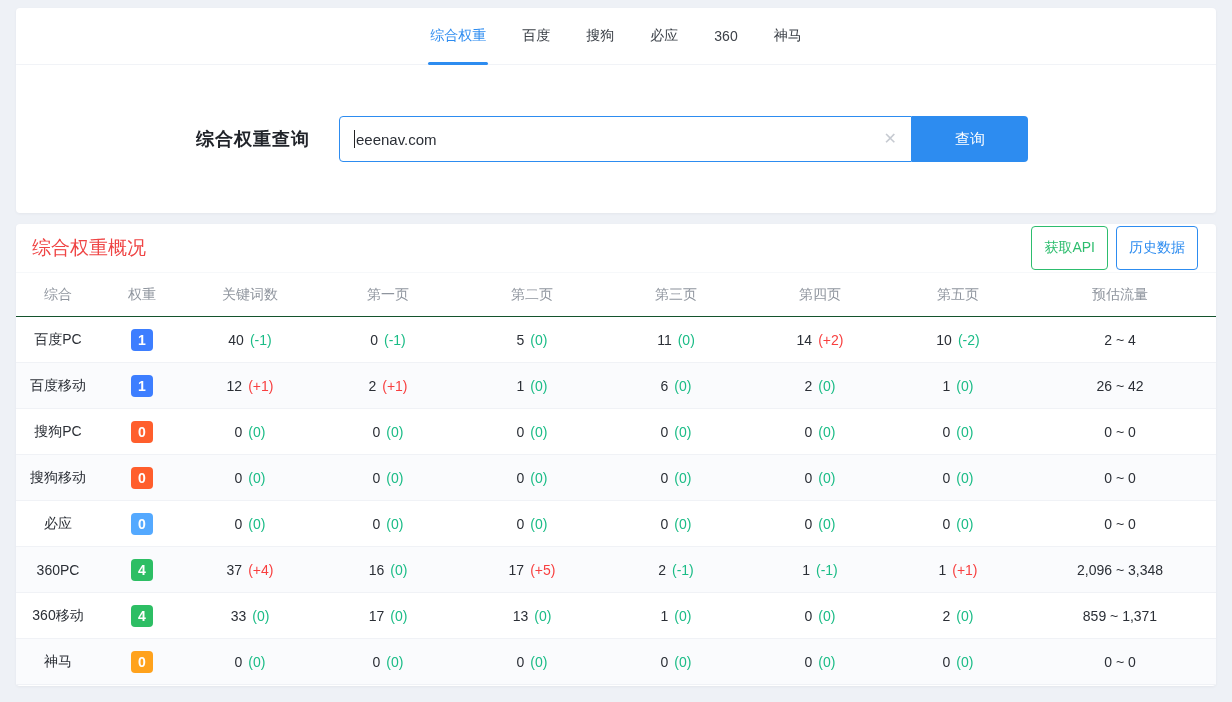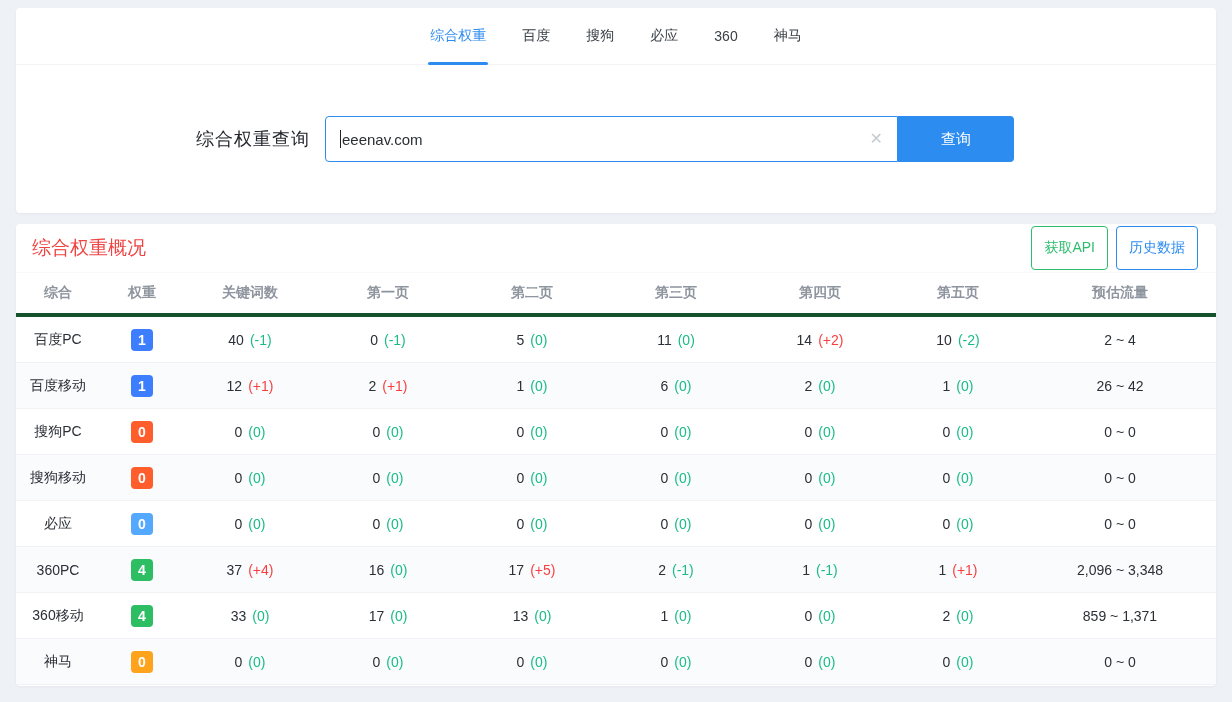--- a/index.html
+++ b/index.html
@@ -14,41 +14,41 @@
   .card-top { height: 205px; margin-bottom: 11px; }
 
   
   .tabbar { height: 57px; display: flex; justify-content: center; align-items: stretch; gap: 32px; border-bottom: 1px solid #f1f3f7; }
   .tab { display: flex; align-items: center; font-size: 14px; color: #3c4148; cursor: pointer; position: relative; padding: 16px 2px; }
   .tab.active { color: var(--accent); }
   .tab.active::after { content: ""; position: absolute; left: 0; right: 0; bottom: -1px; height: 3px; border-radius: 2px; background: var(--accent); }
 
   
   .search-section { height: 148px; display: flex; align-items: center; padding-left: 180px; }
-  .search-label { font-size: 18px; font-weight: 400; color: #21242a; margin-right: 15px; letter-spacing: 1px; }
+  .search-label { font-size: 18px; font-weight: 700; color: #21242a; margin-right: 29px; letter-spacing: 1px; }
   .input-group { display: flex; height: 46px; }
   .text-input { width: 573px; background: #fff; border: 1px solid var(--accent); border-radius: 4px 0 0 4px; display: flex; align-items: center; padding: 0 14px; position: relative; font-size: 15px; }
   .caret { width: 1px; height: 18px; background: #222; margin-right: 1px; }
   .input-text { color: #2b2f36; }
   .clear-x { position: absolute; right: 14px; color: #c6cad1; font-size: 16px; cursor: pointer; line-height: 1; }
   .query-btn { width: 116px; background: var(--accent); color: #fff; font-size: 15px; border: none; border-radius: 0 4px 4px 0; cursor: pointer; font-family: inherit; text-align: center; }
 
   
   .card-table { height: 462px; overflow: hidden; }
   .panel-header { height: 48px; display: flex; justify-content: space-between; align-items: center; padding: 0 18px 0 16px; }
   .panel-title { font-size: 19px; color: #ef4444; }
   .panel-right { display: flex; align-items: center; gap: 8px; }
   .usage { font-size: 14px; color: #8f959e; margin-right: 4px; display: inline-flex; gap: 5px; }
   .usage .link { color: var(--accent); text-decoration: none; cursor: pointer; }
   .btn-outline { background: #fff; font-size: 14px; padding: 12px 12px; border-radius: 4px; cursor: pointer; font-family: inherit; }
   .btn-outline.green { border: 1px solid var(--api-green); color: var(--api-green); }
   .btn-outline.blue { border: 1px solid var(--accent); color: var(--accent); }
 
   
-  .thead { display: flex; height: 45px; align-items: center; border-top: 1px solid #f6f8fa; border-bottom: 4px solid #14532d; font-weight: bold; }
+  .thead { display: flex; height: 45px; align-items: center; border-top: 1px solid #f6f8fa; border-bottom: 1px solid #14532d; }
   .th { font-size: 14px; color: #8f959e; text-align: center; }
   .tr { display: flex; height: 46px; align-items: center; border-bottom: 1px solid #f0f2f6; }
   .tr.striped { background: #fafbfd; }
   .td { font-size: 14px; text-align: center; color: #2b2f36; }
   .col-0 { width: 7%; } .col-1 { width: 7%; } .col-2 { width: 11%; }
   .col-3 { width: 12%; } .col-4 { width: 12%; } .col-5 { width: 12%; }
   .col-6 { width: 12%; } .col-7 { width: 11%; } .col-8 { width: 16%; }
   .badge { display: inline-block; min-width: 22px; height: 22px; line-height: 22px; border-radius: 4px; color: #fff; font-size: 14px; font-weight: 700; padding: 0 2px; }
   .num { color: #2b2f36; }
   .delta { margin-left: 6px; }

